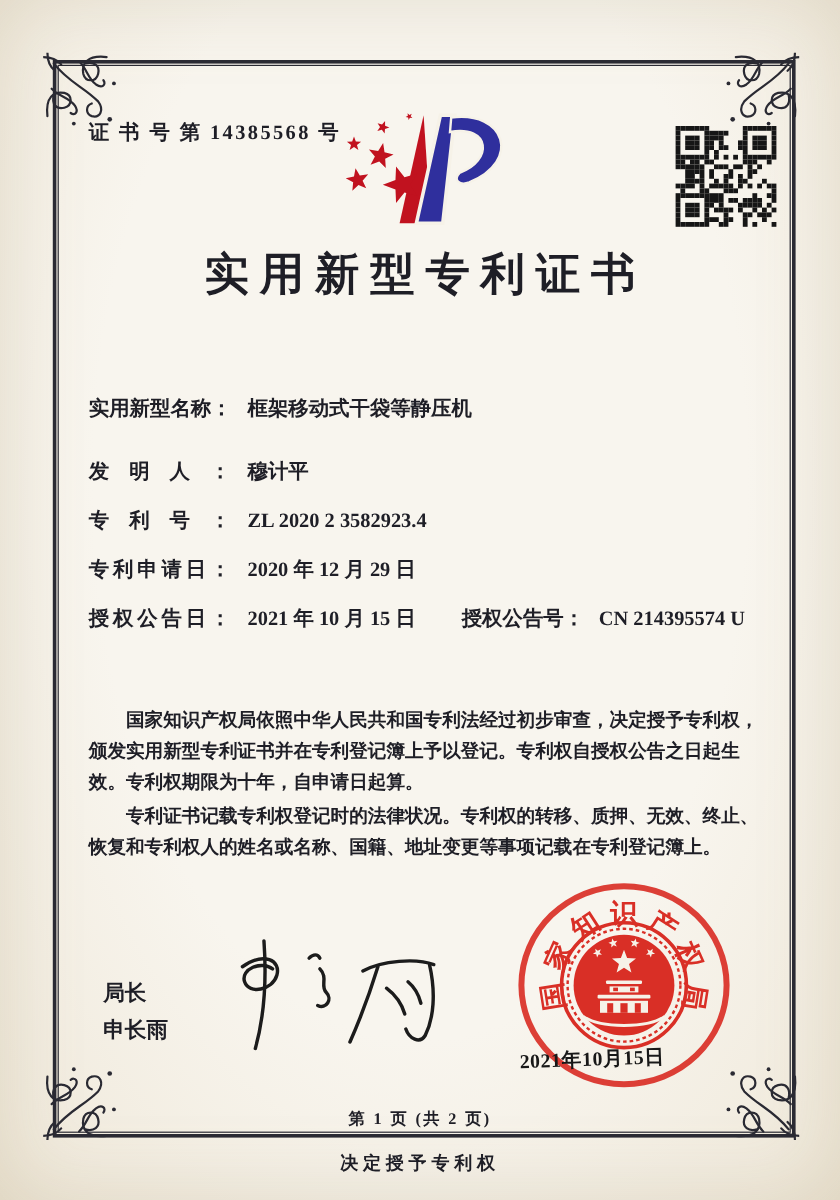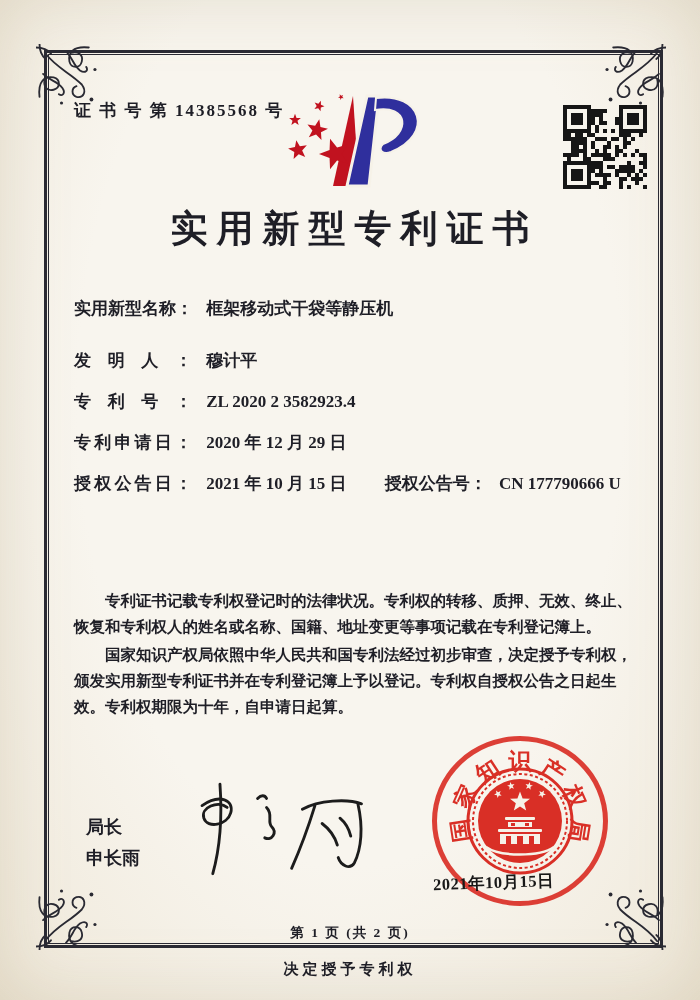--- a/index.html
+++ b/index.html
@@ -19,21 +19,21 @@
   .c-tl{left:36px;top:44px;transform:scale(-1,-1);}
   .c-tr{left:578px;top:44px;transform:scaleY(-1);}
   .cert-no{position:absolute;left:74px;top:99px;font-size:17px;font-weight:600;letter-spacing:2px;}
   .logo{position:absolute;left:283px;top:90px;width:140px;height:110px;}
   .qr{position:absolute;left:561px;top:103px;width:88px;height:88px;padding:2px;}
   .qr div{position:absolute;width:4px;height:4px;background:#161616;}
   .title{position:absolute;left:0;right:0;top:204px;margin:0;text-align:center;
     font-size:37px;font-weight:600;letter-spacing:9px;text-indent:9px;}
   .fields{position:absolute;left:74px;top:293px;width:565px;}
   .row{font-size:17px;font-weight:600;height:32px;line-height:32px;margin-bottom:9px;white-space:nowrap;}
-  .row.first{margin-bottom:20px;}
+  .row.first{margin-bottom:20px;margin-top:32px;}
   .lbl{display:inline-block;width:118px;text-align:justify;text-align-last:justify;margin-right:10px;vertical-align:top;}
   .lbl2{margin-left:34px;margin-right:8px;}
   .paras{position:absolute;left:74px;top:588px;width:558px;font-size:15.5px;line-height:26px;font-weight:600;}
   .paras p{margin:0 0 2px 0;text-indent:2em;}
   .signer{position:absolute;left:86px;top:812px;font-size:18px;font-weight:600;line-height:31px;}
   .signature{position:absolute;left:168px;top:778px;width:215px;height:100px;}
   .seal{position:absolute;left:432px;top:736px;width:176px;height:170px;}
   .seal-ring{position:absolute;inset:0;border:5px solid rgba(217,47,38,.92);border-radius:50%;}
   .seal-char{position:absolute;left:50%;top:50%;width:26px;height:26px;margin:-13px 0 0 -13px;
     text-align:center;font-size:23px;font-weight:700;color:#d92f26;
@@ -352,27 +352,27 @@
     <span class="val">ZL 2020 2 3582923.4</span>
   </div>
   <div class="row">
     <span class="lbl">专利申请日：</span>
     <span class="val">2020 年 12 月 29 日</span>
   </div>
   <div class="row">
     <span class="lbl">授权公告日：</span>
     <span class="val">2021 年 10 月 15 日</span>
     <span class="lbl2">授权公告号：</span>
-    <span class="val">CN 177790666 U</span>
+    <span class="val">CN 214395574 U</span>
   </div>
 </div>
 
 <div class="paras">
+  <p>国家知识产权局依照中华人民共和国专利法经过初步审查，决定授予专利权，颁发实用新型专利证书并在专利登记簿上予以登记。专利权自授权公告之日起生效。专利权期限为十年，自申请日起算。</p>
   <p>专利证书记载专利权登记时的法律状况。专利权的转移、质押、无效、终止、恢复和专利权人的姓名或名称、国籍、地址变更等事项记载在专利登记簿上。</p>
-  <p>国家知识产权局依照中华人民共和国专利法经过初步审查，决定授予专利权，颁发实用新型专利证书并在专利登记簿上予以登记。专利权自授权公告之日起生效。专利权期限为十年，自申请日起算。</p>
 </div>
 
 <div class="signer">
   <div>局长</div>
   <div>申长雨</div>
 </div>
 
 <svg class="signature" viewBox="0 0 240 110" fill="none" stroke="#1c1c1c" stroke-width="3.2" stroke-linecap="round">
   <path d="M38,30 C58,16 74,24 70,38 C66,52 44,56 40,44 C36,32 56,24 66,32"></path>
   <path d="M58,6 C60,34 60,70 50,106"></path>

